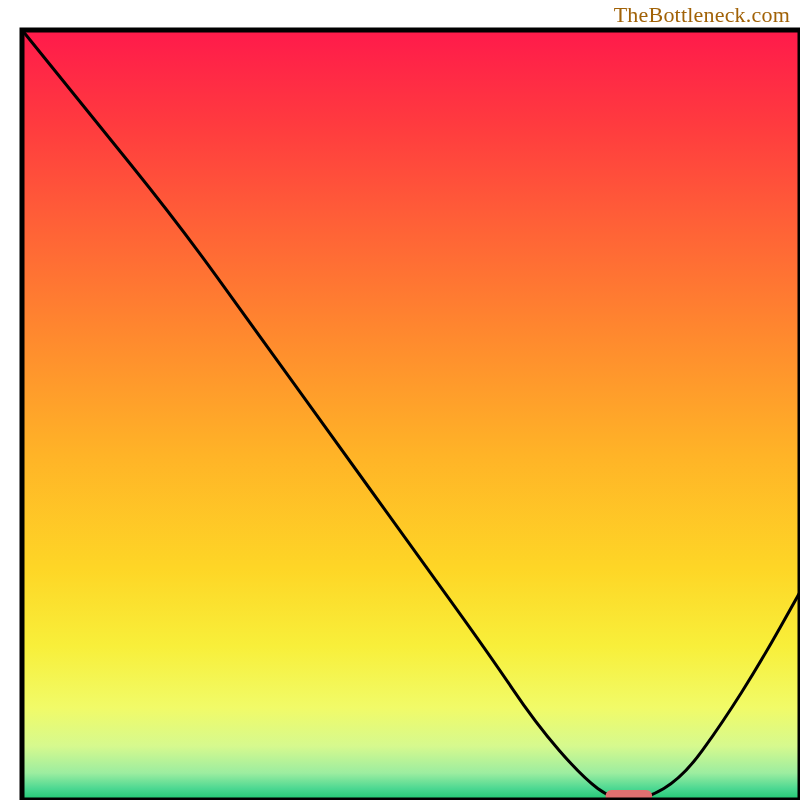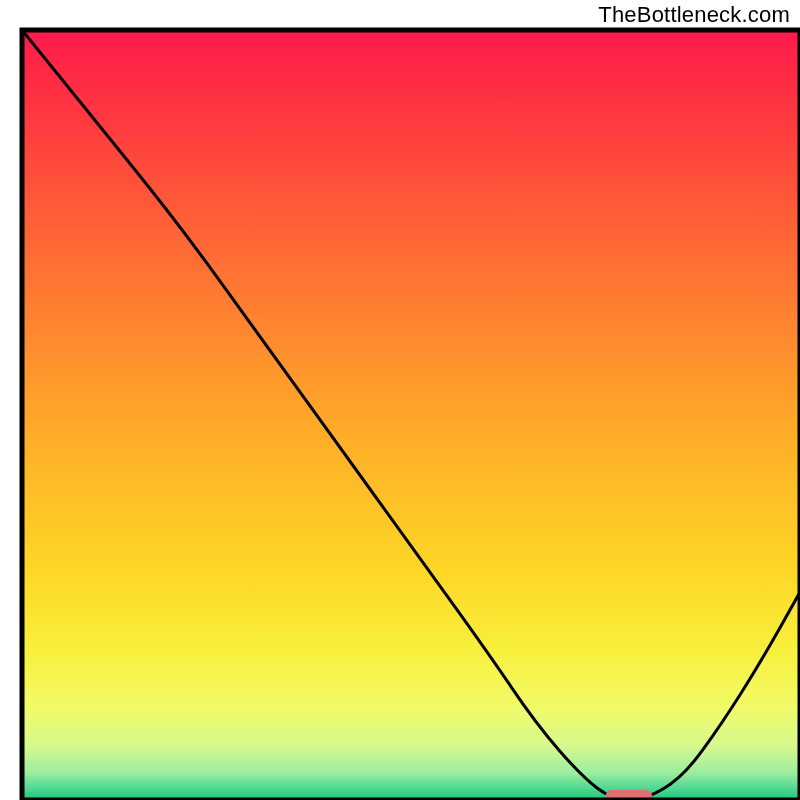--- a/index.html
+++ b/index.html
@@ -12,23 +12,23 @@
   }
   .container {
     position: relative;
     width: 800px;
     height: 800px;
   }
   .watermark {
     position: absolute;
     top: 2px;
     right: 10px;
-    color: #000000;
+    color: #a16207;
     font-size: 22px;
-    font-family: Liberation Sans, sans-serif;
+    font-family: Liberation Serif, serif;
     letter-spacing: 0.2px;
     z-index: 5;
   }
   svg {
     display: block;
   }
 </style>
 </head>
 <body>
 <div class="container">

